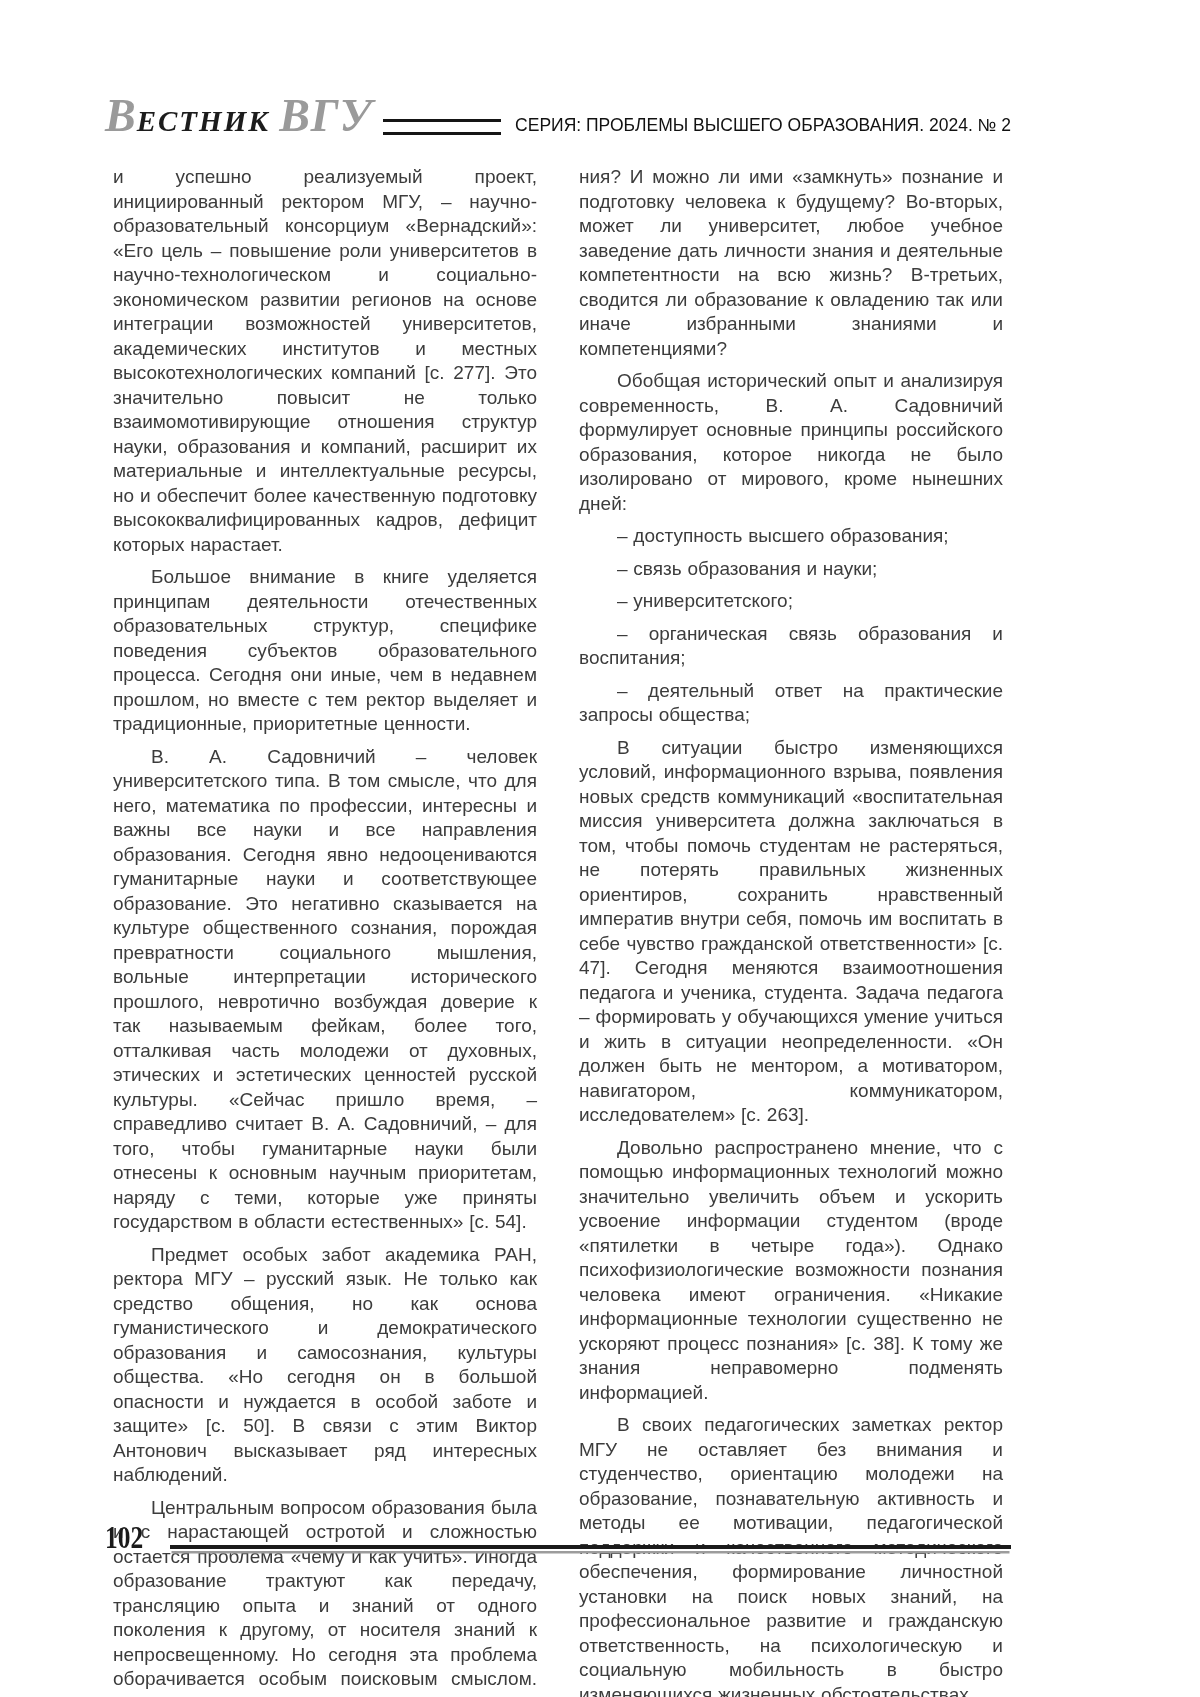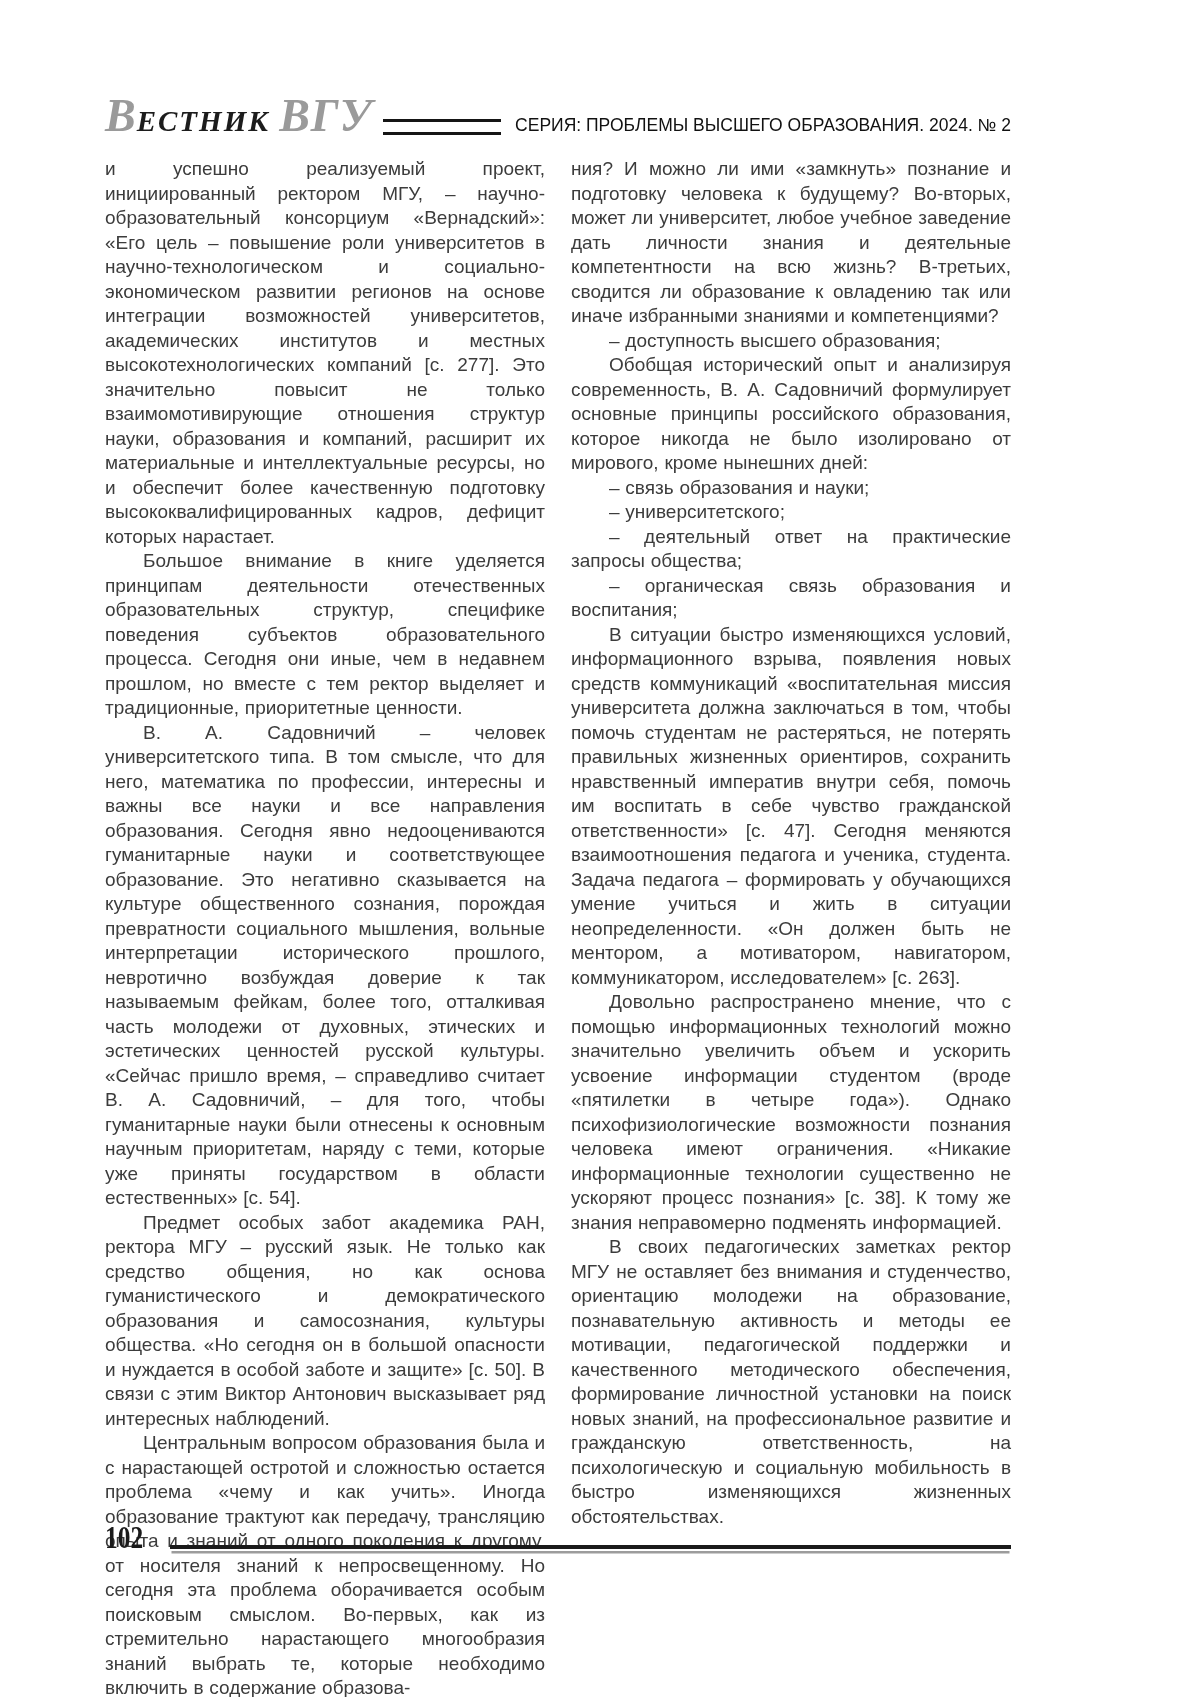--- a/index.html
+++ b/index.html
@@ -23,21 +23,21 @@
   }
   .series {
     font-size: 17.5px; font-weight: normal; color: #111111;
     white-space: nowrap; padding-bottom: 3px; letter-spacing: 0px;
   }
 
   
   .columns { display: flex; gap: 26px; margin-top: 18px; }
   .col { width: 440px; }
   .col p {
-    margin: 0; padding: 0;
+    margin: 8px; padding: 0;
     font-size: 19px; line-height: 24.5px;
     text-align: justify;
     hyphens: auto; -webkit-hyphens: auto;
     word-spacing: 0.5px;
   }
   .col p.indent { text-indent: 38px; }
 
   
   .footer { position: absolute; left: 105px; top: 1522px; width: 906px; display: flex; align-items: flex-end; text-align: center; }
   .page-num {
@@ -67,26 +67,26 @@
   <div class="columns">
     <div class="col">
       <p>и успешно реализуемый проект, инициированный ректором МГУ, – научно-образовательный консорциум «Вернадский»: «Его цель – повышение роли университетов в научно-технологическом и социально-экономическом развитии регионов на основе интеграции возможностей университетов, академических институтов и местных высокотехнологических компаний [с. 277]. Это значительно повысит не только взаимомотивирующие отношения структур науки, образования и компаний, расширит их материальные и интеллектуальные ресурсы, но и обеспечит более качественную подготовку высококвалифицированных кадров, дефицит которых нарастает.</p>
       <p class="indent">Большое внимание в книге уделяется принципам деятельности отечественных образовательных структур, специфике поведения субъектов образовательного процесса. Сегодня они иные, чем в недавнем прошлом, но вместе с тем ректор выделяет и традиционные, приоритетные ценности.</p>
       <p class="indent">В. А. Садовничий – человек университетского типа. В том смысле, что для него, математика по профессии, интересны и важны все науки и все направления образования. Сегодня явно недооцениваются гуманитарные науки и соответствующее образование. Это негативно сказывается на культуре общественного сознания, порождая превратности социального мышления, вольные интерпретации исторического прошлого, невротично возбуждая доверие к так называемым фейкам, более того, отталкивая часть молодежи от духовных, этических и эстетических ценностей русской культуры. «Сейчас пришло время, – справедливо считает В. А. Садовничий, – для того, чтобы гуманитарные науки были отнесены к основным научным приоритетам, наряду с теми, которые уже приняты государством в области естественных» [с. 54].</p>
       <p class="indent">Предмет особых забот академика РАН, ректора МГУ – русский язык. Не только как средство общения, но как основа гуманистического и демократического образования и самосознания, культуры общества. «Но сегодня он в большой опасности и нуждается в особой заботе и защите» [с. 50]. В связи с этим Виктор Антонович высказывает ряд интересных наблюдений.</p>
       <p class="indent">Центральным вопросом образования была и с нарастающей остротой и сложностью остается проблема «чему и как учить». Иногда образование трактуют как передачу, трансляцию опыта и знаний от одного поколения к другому, от носителя знаний к непросвещенному. Но сегодня эта проблема оборачивается особым поисковым смыслом. Во-первых, как из стремительно нарастающего многообразия знаний выбрать те, которые необходимо включить в содержание образова-</p>
     </div>
     <div class="col">
       <p>ния? И можно ли ими «замкнуть» познание и подготовку человека к будущему? Во-вторых, может ли университет, любое учебное заведение дать личности знания и деятельные компетентности на всю жизнь? В-третьих, сводится ли образование к овладению так или иначе избранными знаниями и компетенциями?</p>
+      <p class="indent">Обобщая исторический опыт и анализируя современность, В. А. Садовничий формулирует основные принципы российского образования, которое никогда не было изолировано от мирового, кроме нынешних дней:</p>
       <p class="indent">– доступность высшего образования;</p>
-      <p class="indent">Обобщая исторический опыт и анализируя современность, В. А. Садовничий формулирует основные принципы российского образования, которое никогда не было изолировано от мирового, кроме нынешних дней:</p>
       <p class="indent">– связь образования и науки;</p>
       <p class="indent">– университетского;</p>
+      <p class="indent">– органическая связь образования и воспитания;</p>
       <p class="indent">– деятельный ответ на практические запросы общества;</p>
-      <p class="indent">– органическая связь образования и воспитания;</p>
       <p class="indent">В ситуации быстро изменяющихся условий, информационного взрыва, появления новых средств коммуникаций «воспитательная миссия университета должна заключаться в том, чтобы помочь студентам не растеряться, не потерять правильных жизненных ориентиров, сохранить нравственный императив внутри себя, помочь им воспитать в себе чувство гражданской ответственности» [с. 47]. Сегодня меняются взаимоотношения педагога и ученика, студента. Задача педагога – формировать у обучающихся умение учиться и жить в ситуации неопределенности. «Он должен быть не ментором, а мотиватором, навигатором, коммуникатором, исследователем» [с. 263].</p>
       <p class="indent">Довольно распространено мнение, что с помощью информационных технологий можно значительно увеличить объем и ускорить усвоение информации студентом (вроде «пятилетки в четыре года»). Однако психофизиологические возможности познания человека имеют ограничения. «Никакие информационные технологии существенно не ускоряют процесс познания» [с. 38]. К тому же знания неправомерно подменять информацией.</p>
       <p class="indent">В своих педагогических заметках ректор МГУ не оставляет без внимания и студенчество, ориентацию молодежи на образование, познавательную активность и методы ее мотивации, педагогической поддержки и качественного методического обеспечения, формирование личностной установки на поиск новых знаний, на профессиональное развитие и гражданскую ответственность, на психологическую и социальную мобильность в быстро изменяющихся жизненных обстоятельствах.</p>
     </div>
   </div>
 </div>
 
 <div class="footer">
   <div class="page-num">102</div>
   <div class="footer-rule"></div>

